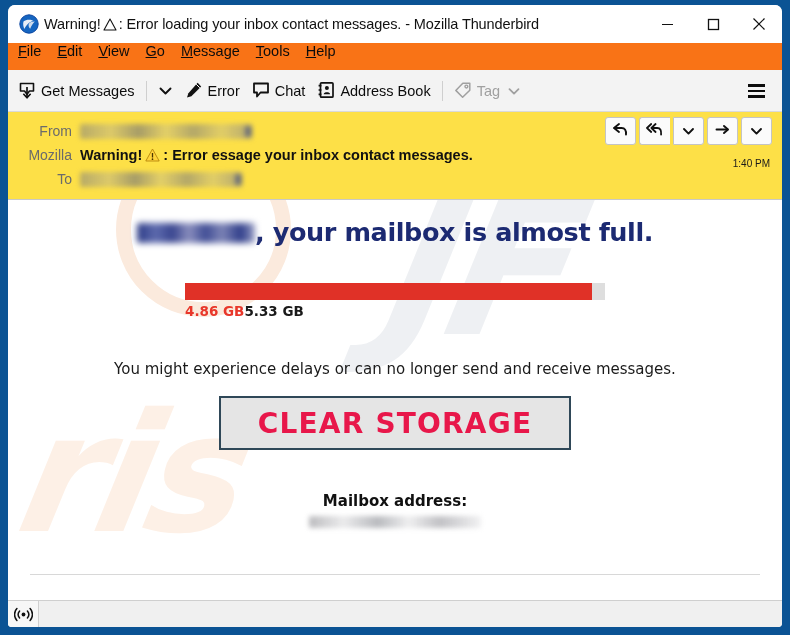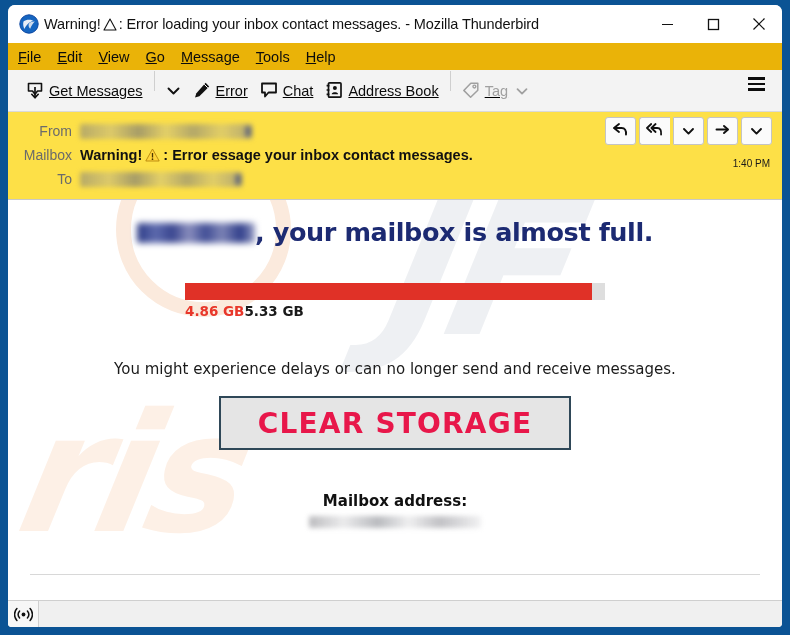--- a/index.html
+++ b/index.html
@@ -56,45 +56,45 @@
     display: flex; align-items: center; justify-content: center;
     background: transparent;
     border: none;
     cursor: default;
   }
   .win-btn svg { display: block; }
 
   
   #menu-bar {
     height: 28px;
-    background: #eab308;
-    display: flex;
-    align-items: center;
+    background: #f97316;
+    display: flex;
+    align-items: flex-start;
     padding-left: 10px;
     flex: 0 0 auto;
     border-bottom: 1px solid #f3f3f3;
   }
   .menu-item {
     font-size: 14.5px;
     color: #0c0c0c;
     margin-right: 16px;
     white-space: nowrap;
     cursor: default;
   }
   .menu-item u { text-decoration: underline; text-underline-offset: 1px; }
 
   
   #toolbar {
     height: 41px;
     background: #f3f3f3;
     display: flex;
-    padding: 0 10px 0 12px;
+    align-items: center;
+    padding: 0 10px 0 4px;
     flex: 0 0 auto;
     border-bottom: 1px solid #d9d9d9;
-    text-decoration: underline;
   }
   .tb-btn {
     display: flex;
     align-items: center;
     gap: 5px;
     padding: 4px 6px;
     font-size: 14.5px;
     color: #0c0c0c;
     white-space: nowrap;
     cursor: default;
@@ -508,21 +508,21 @@
   <div id="msg-header">
 
     <div class="hdr-row">
       <div class="hdr-label">From</div>
       <div class="hdr-value">
         <span class="redacted" style="width:172px"></span>
       </div>
     </div>
 
     <div class="hdr-row">
-      <div class="hdr-label">Mailbox</div>
+      <div class="hdr-label">Mozilla</div>
       <div class="hdr-value bold">
         <span>Warning!</span><span style="display:inline-block;margin:0 3px;">
           <svg width="15" height="14" viewBox="0 0 15 14" style="vertical-align:-2px">
             <path d="M7.5 1 L14.2 13 L0.8 13 Z" fill="#ffd43b" stroke="#b8860b" stroke-width="0.9" stroke-linejoin="round"></path>
             <line x1="7.5" y1="5" x2="7.5" y2="9.4" stroke="#4a3600" stroke-width="1.3"></line>
             <circle cx="7.5" cy="11.2" r="0.85" fill="#4a3600"></circle>
           </svg>
         </span><span>: Error essage your inbox contact messages.</span>
       </div>
     </div>

